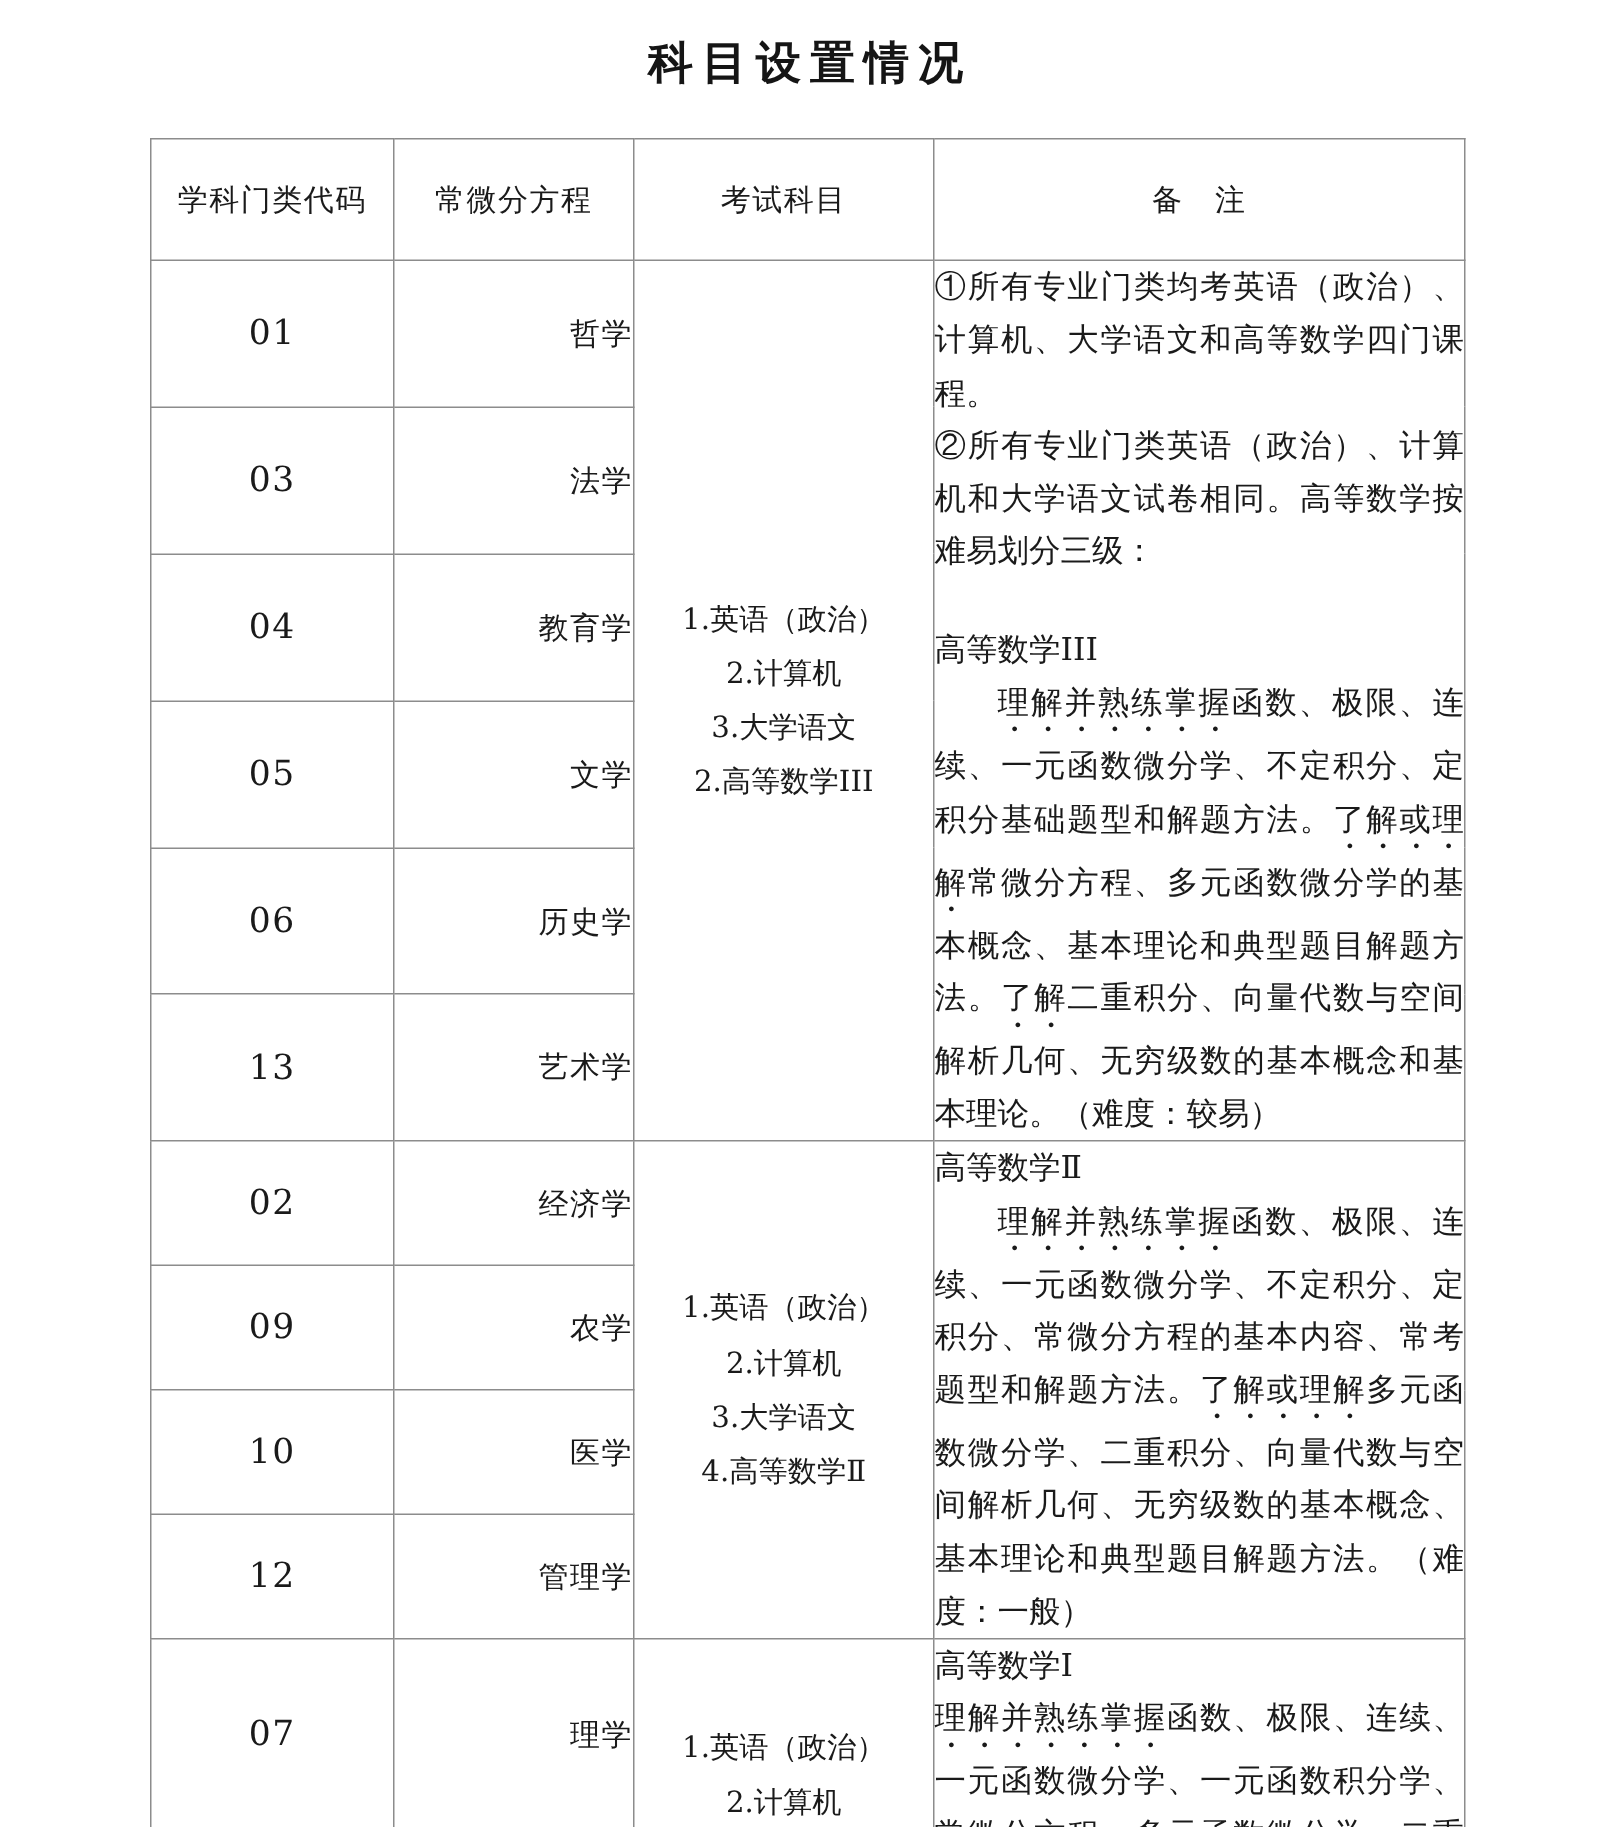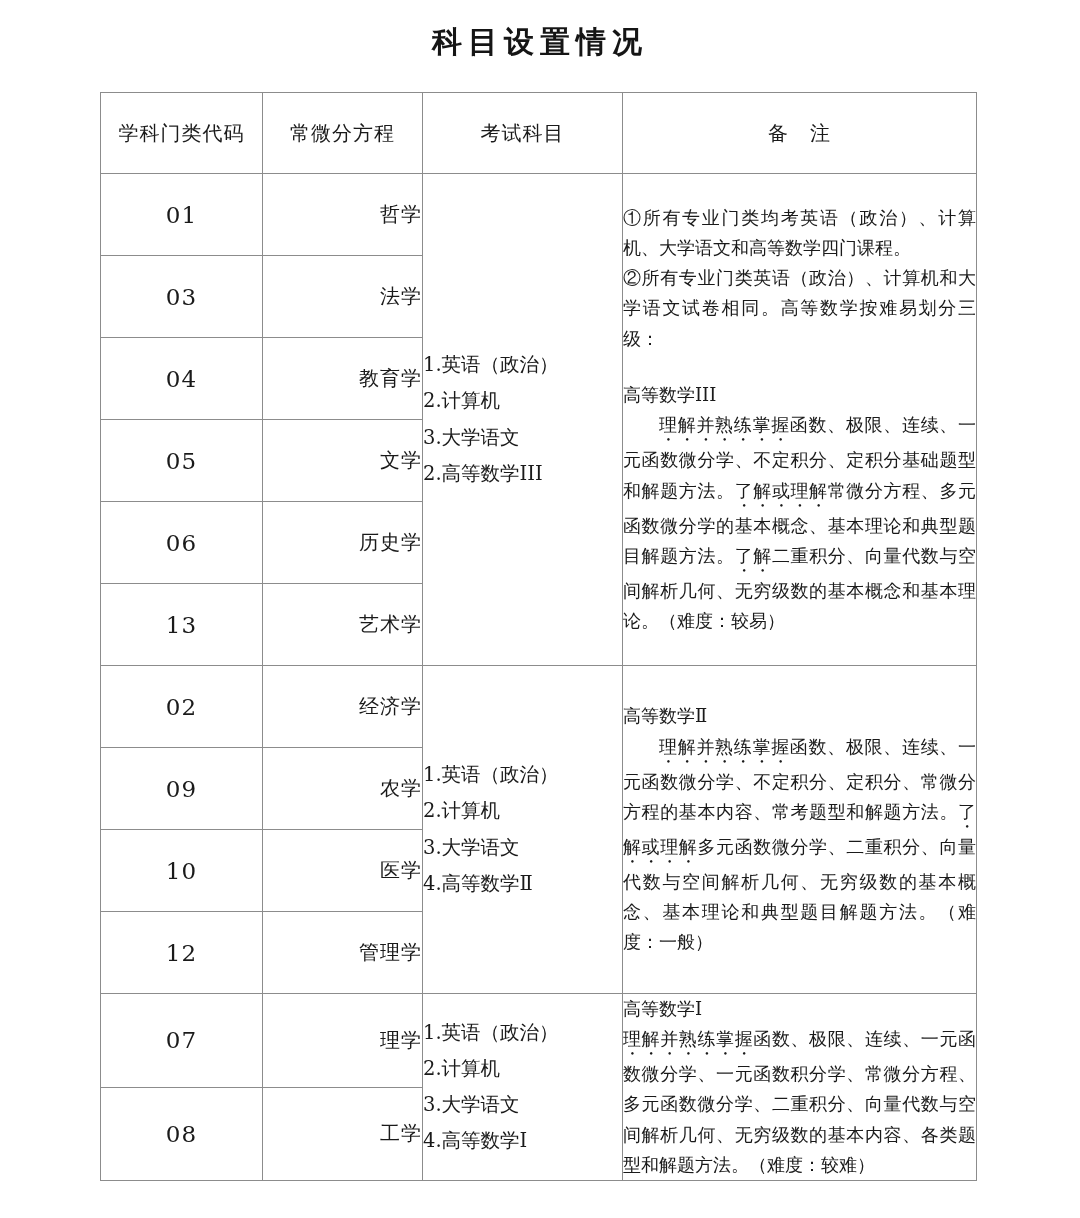--- a/index.html
+++ b/index.html
@@ -76,27 +76,27 @@
     text-align: right;
     font-size: 20px;
     letter-spacing: 1px;
   }
 
   .subj-cell {
     padding: 6px 0 6px 12px;
     font-size: 19.5px;
     line-height: 1.86;
     vertical-align: middle;
-    text-align: left;
+    text-align: center;
   }
   .subj-cell .line { white-space: nowrap; }
 
   .note-cell {
     padding: 14px 10px 12px 8px;
-    font-size: 18px;
+    font-size: 21px;
     line-height: 1.68;
     vertical-align: top;
     text-align: justify;
     text-justify: inter-ideograph;
   }
   .note-cell p {
     margin: 0;
   }
   .note-cell p.indent { text-indent: 2em; }
   .note-cell p.gap-before { margin-top: 1.45em; }

